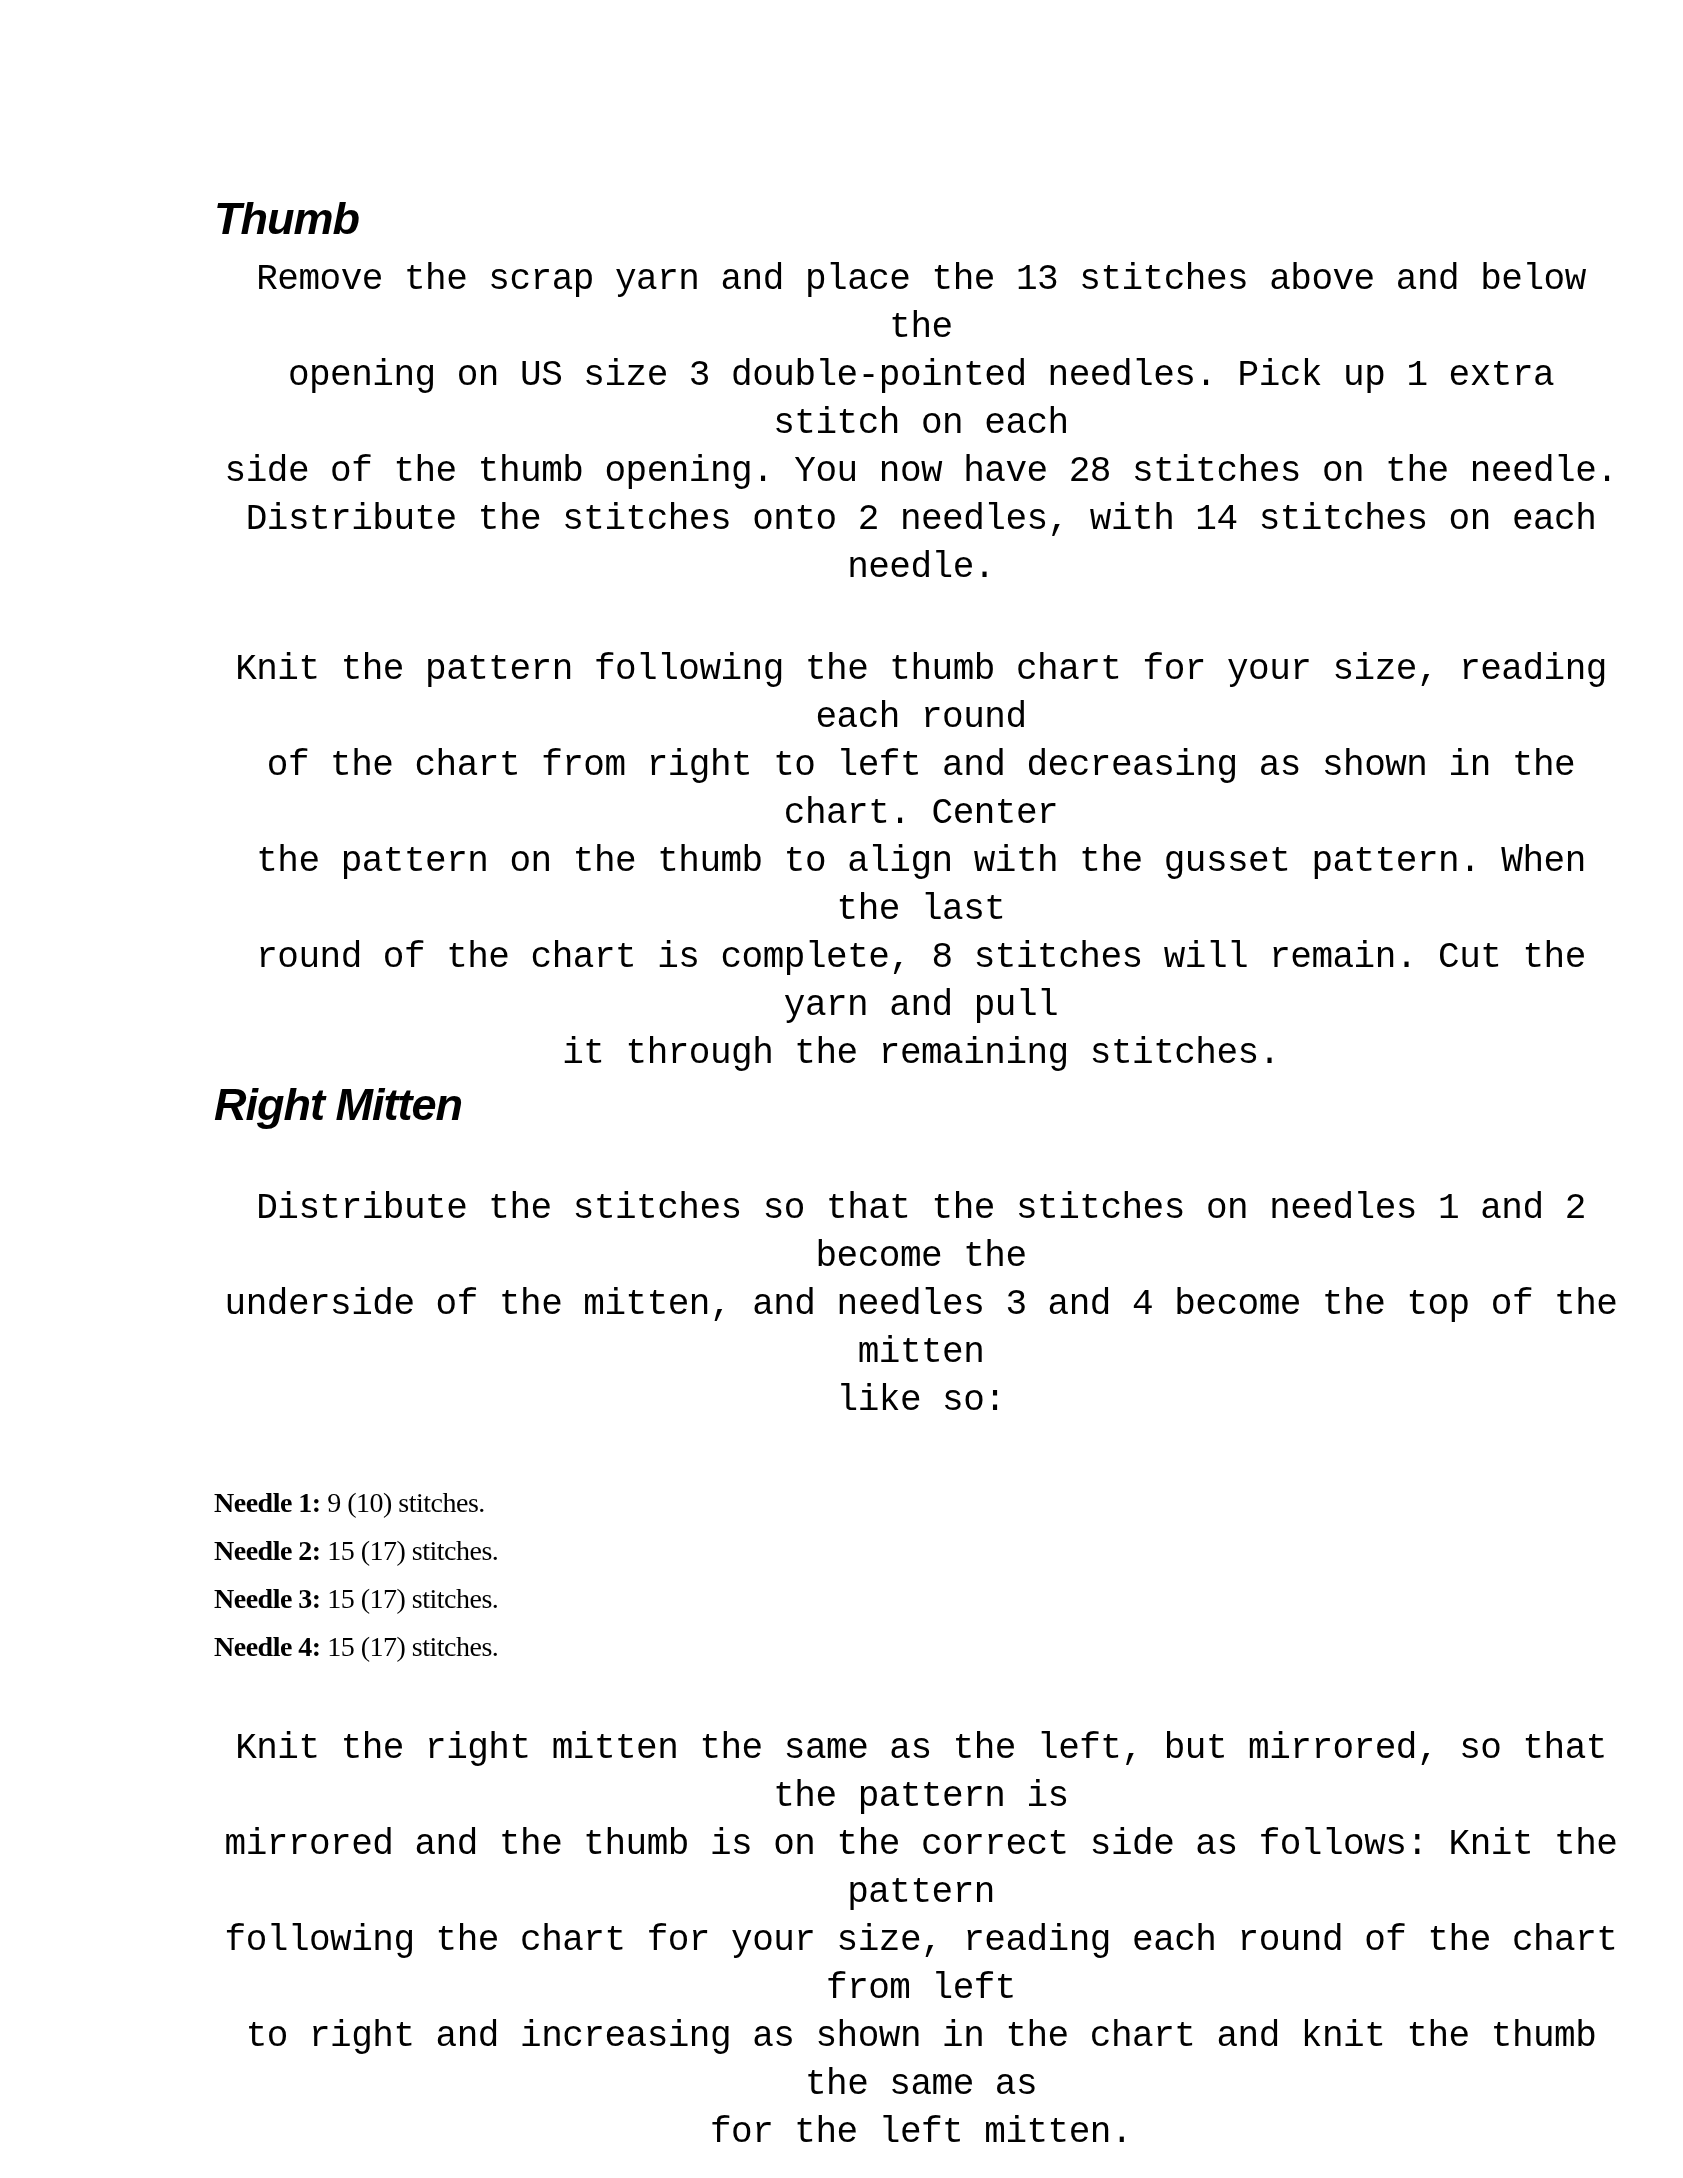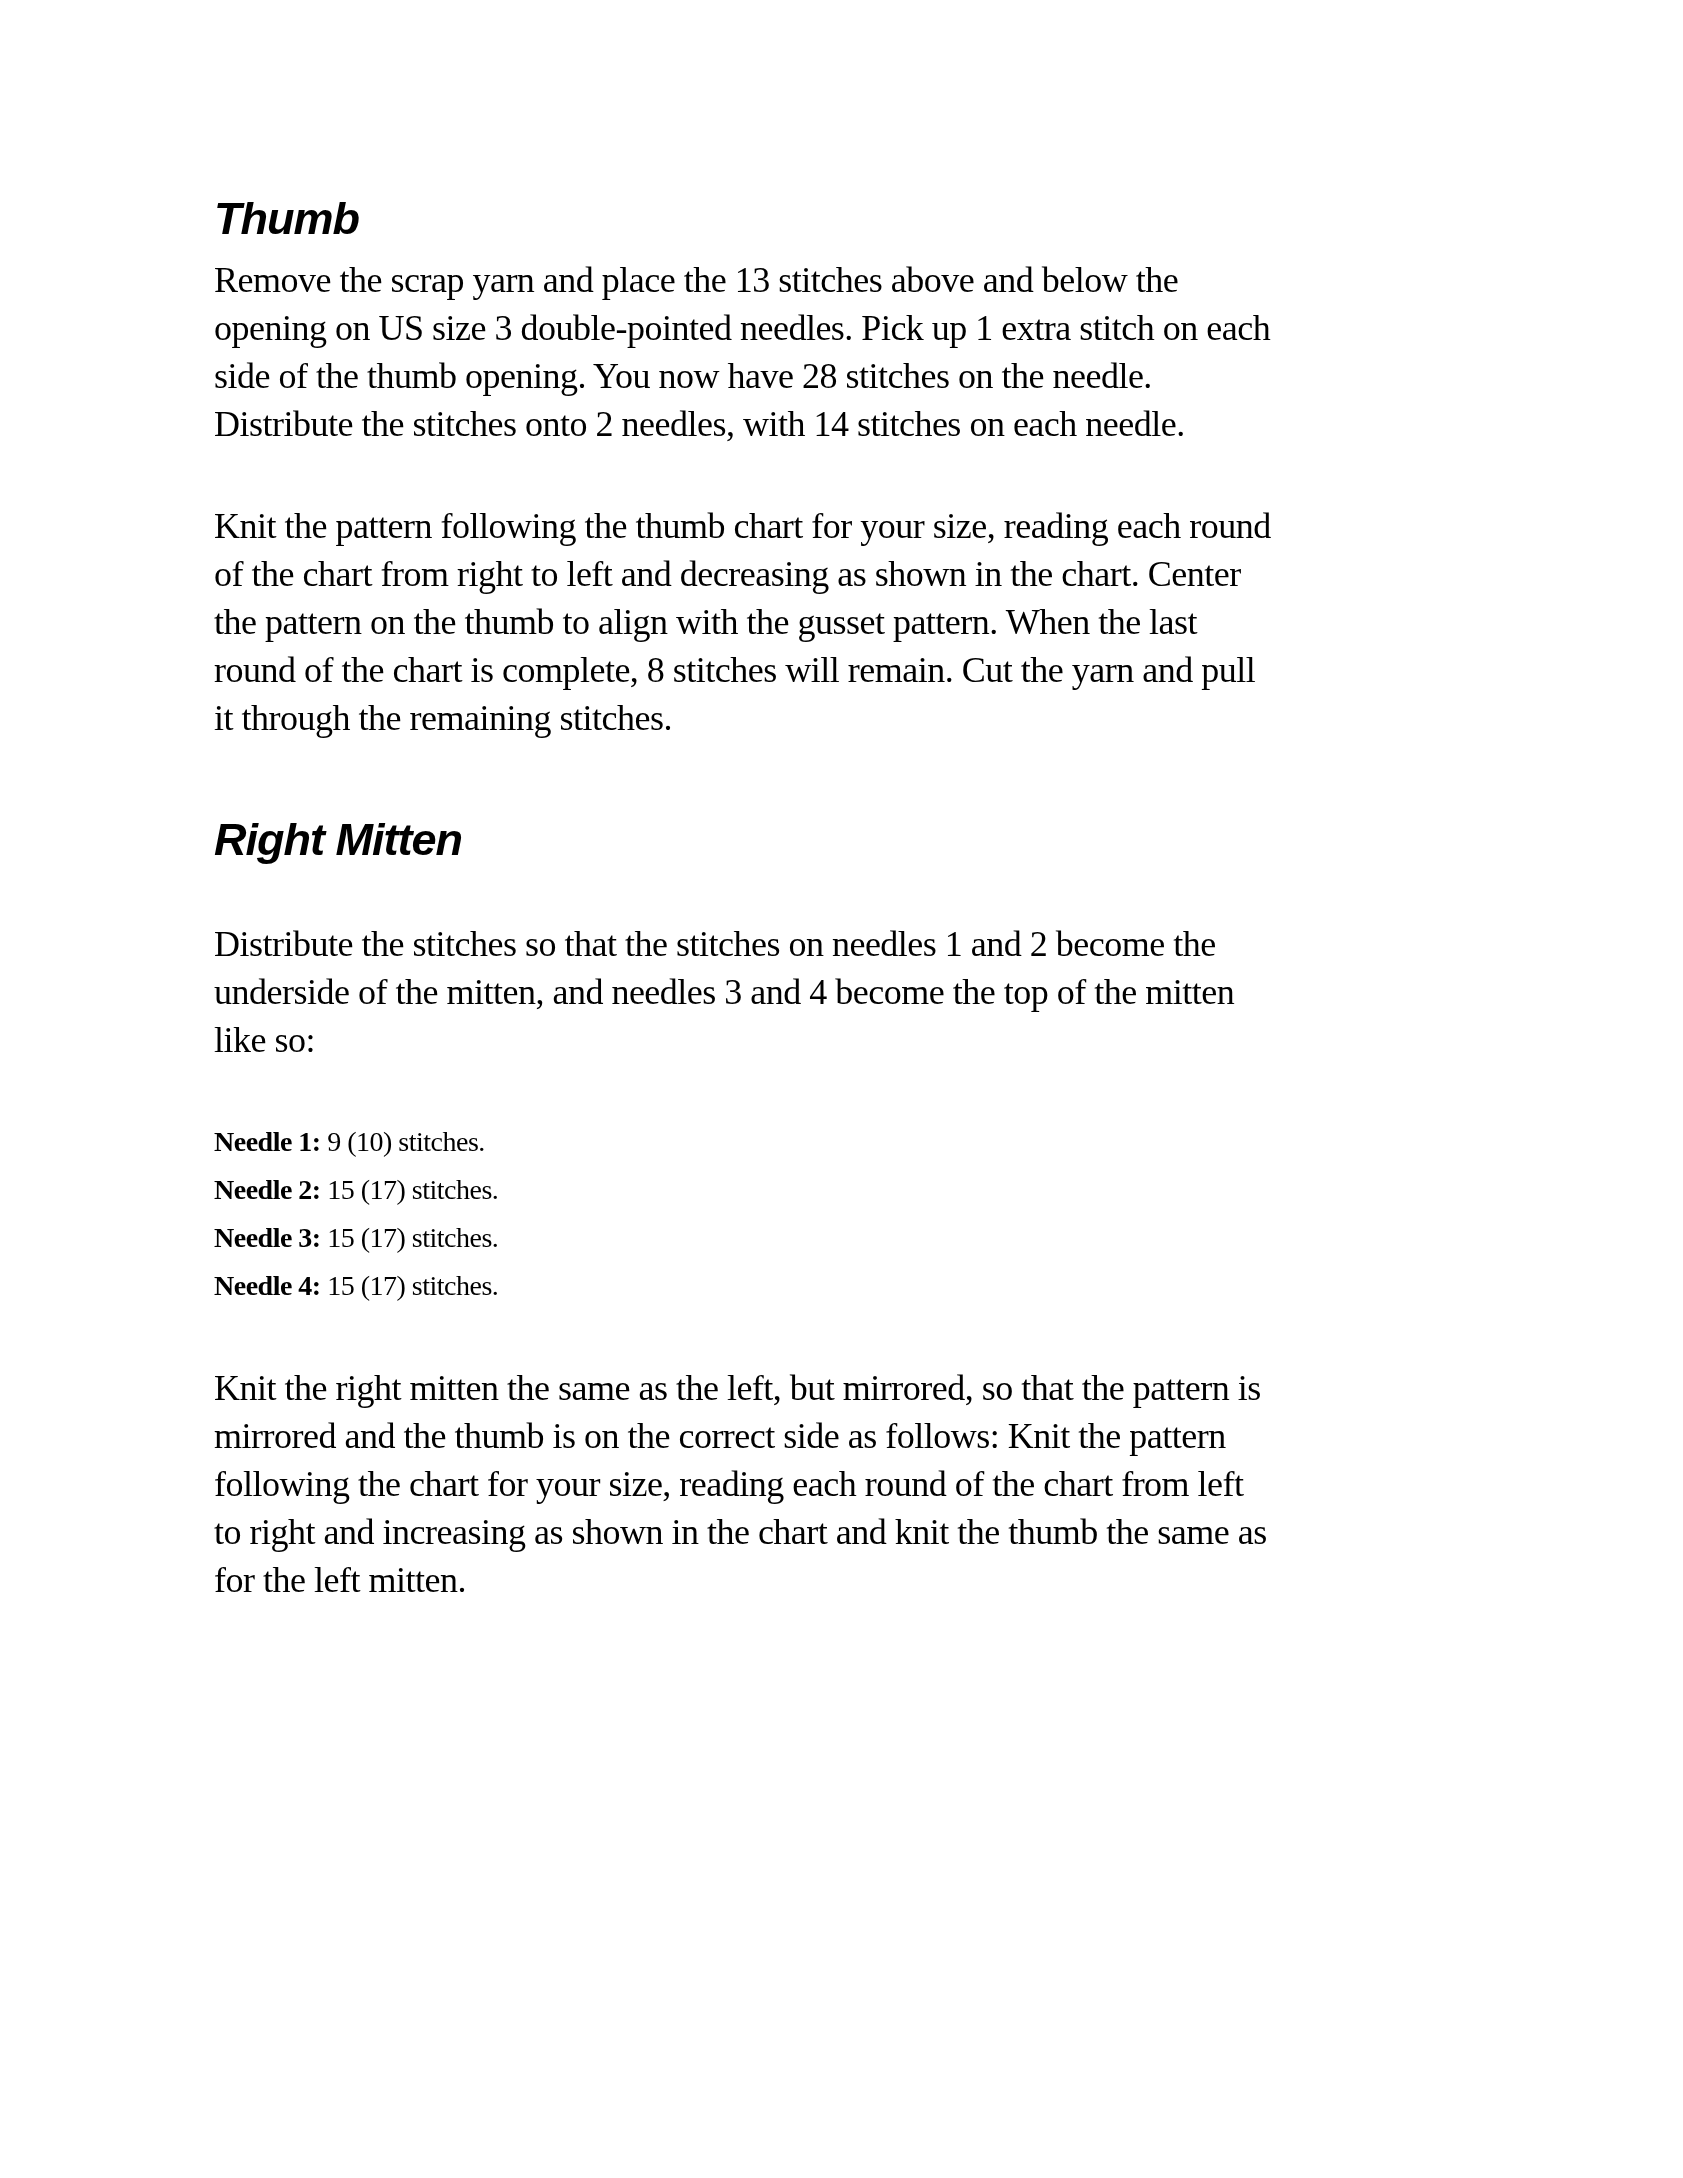--- a/index.html
+++ b/index.html
@@ -25,29 +25,29 @@
   .heading {
     font-family: "Liberation Sans", sans-serif;
     font-style: italic;
     font-weight: 700;
     font-size: 45px;
     line-height: 53px;
     letter-spacing: -1px;
     margin: 0;
   }
   .heading.spaced {
-    margin-top: 71px;
   }
   .para {
-    font-family: Liberation Serif, serif;
+    font-family: Liberation Mono, monospace;
     font-size: 36px;
     line-height: 48px;
     letter-spacing: -0.5px;
-    margin: 54px 0 0 0;
+    margin: 54px 0 0 8px;
     white-space: pre-line;
+    text-align: center;
   }
   .para.first {
     margin-top: 11px;
   }
   .needle-list {
     margin-top: 54px;
     font-size: 28px;
     line-height: 48px;
     letter-spacing: -0.5px;
   }

